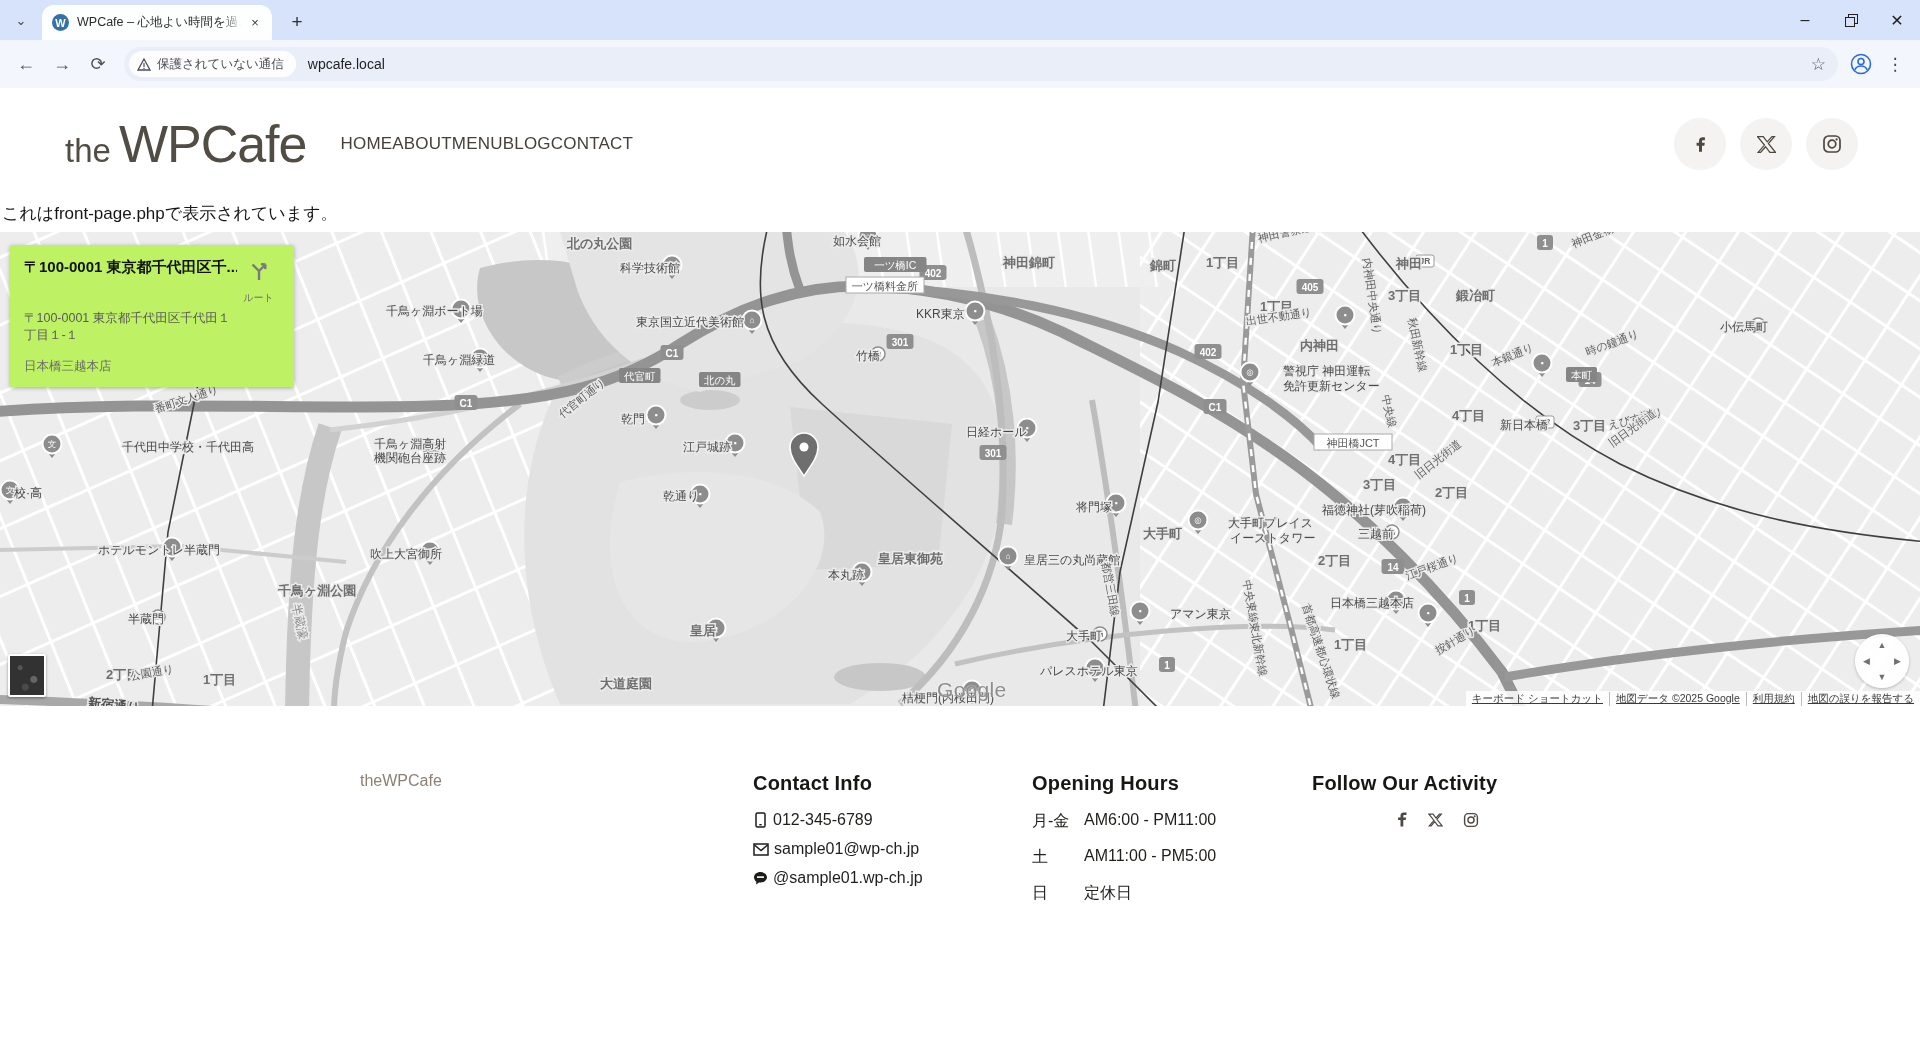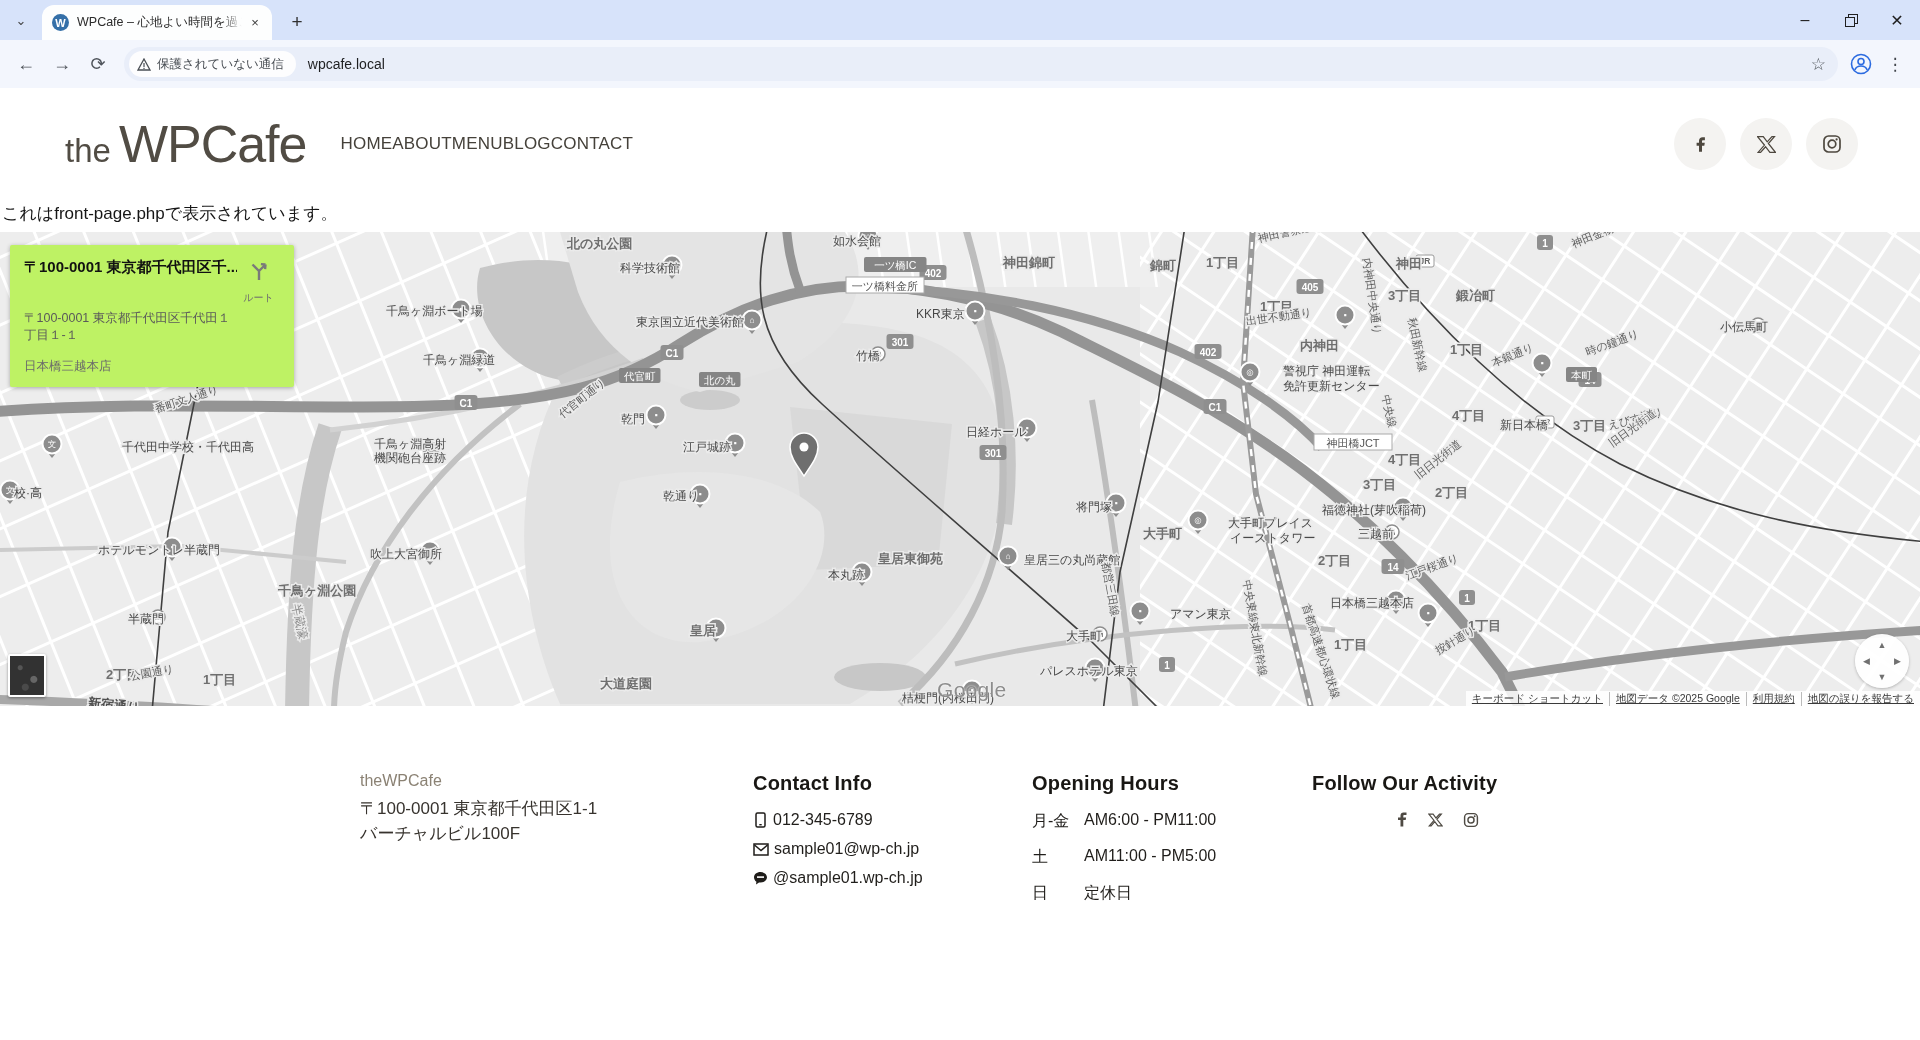--- a/index.html
+++ b/index.html
@@ -893,24 +893,20 @@
     <span>キーボード ショートカット</span>
     <span class="sep">地図データ ©2025 Google</span>
     <span class="sep">利用規約</span>
     <span class="sep">地図の誤りを報告する</span>
   </div>
 </div>
 
 <footer class="site-footer">
   <div>
     <div class="f-brand-name">theWPCafe</div>
-    <div class="f-addr">
-      <span>〒100-0001 東京都千代田区1-1</span><br>
-      <span>バーチャルビル100F</span>
-    </div>
   </div>
   <div>
     <div class="f-head">Contact Info</div>
     <div class="c-item">
       <svg width="15" height="16" viewBox="0 0 15 16">
           <rect x="3" y="1" width="9" height="14" rx="1.5" fill="none" stroke="#1f1d1a" stroke-width="1.5"></rect>
           <rect x="6.3" y="12" width="2.4" height="1.4" fill="#1f1d1a"></rect>
         </svg>
       <span>012-345-6789</span>
     </div>

